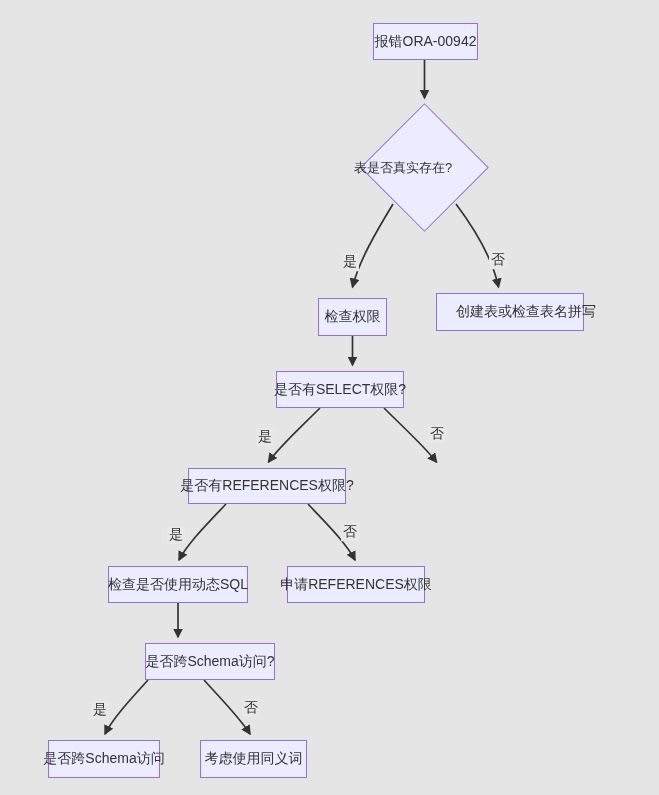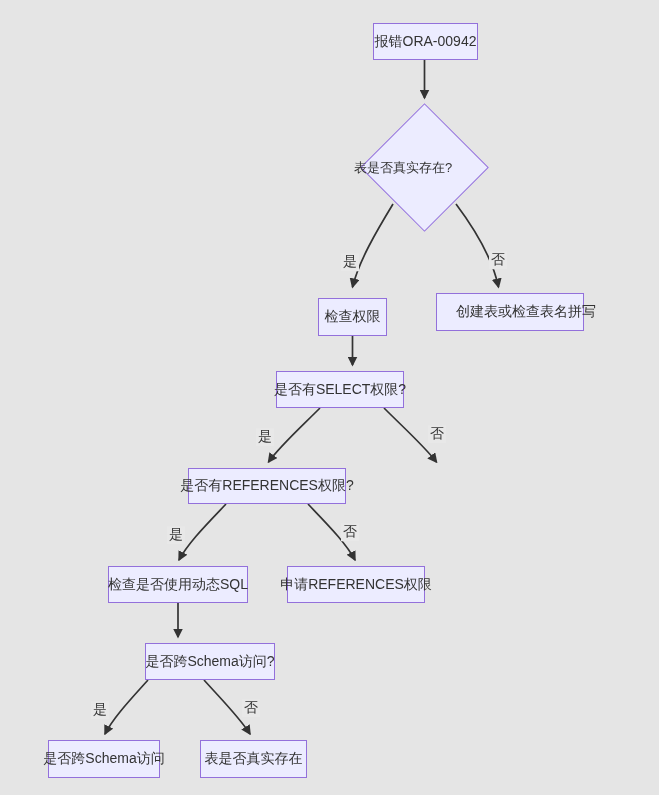--- a/index.html
+++ b/index.html
@@ -124,21 +124,21 @@
   <div class="diamond-label">表是否真实存在?</div>
 
   <div class="node n-c">检查权限</div>
   <div class="node n-d">创建表或检查表名拼写</div>
   <div class="node n-e">是否有SELECT权限?</div>
   <div class="node n-f">是否有REFERENCES权限?</div>
   <div class="node n-h">检查是否使用动态SQL</div>
   <div class="node n-i">申请REFERENCES权限</div>
   <div class="node n-j">是否跨Schema访问?</div>
   <div class="node n-k">是否跨Schema访问</div>
-  <div class="node n-l">表是否真实存在</div>
+  <div class="node n-l">考虑使用同义词</div>
 
   <div class="edge-label el-1">是</div>
   <div class="edge-label el-2">否</div>
   <div class="edge-label el-3">是</div>
   <div class="edge-label el-4">否</div>
   <div class="edge-label el-5">是</div>
   <div class="edge-label el-6">否</div>
   <div class="edge-label el-7">是</div>
   <div class="edge-label el-8">否</div>
 

